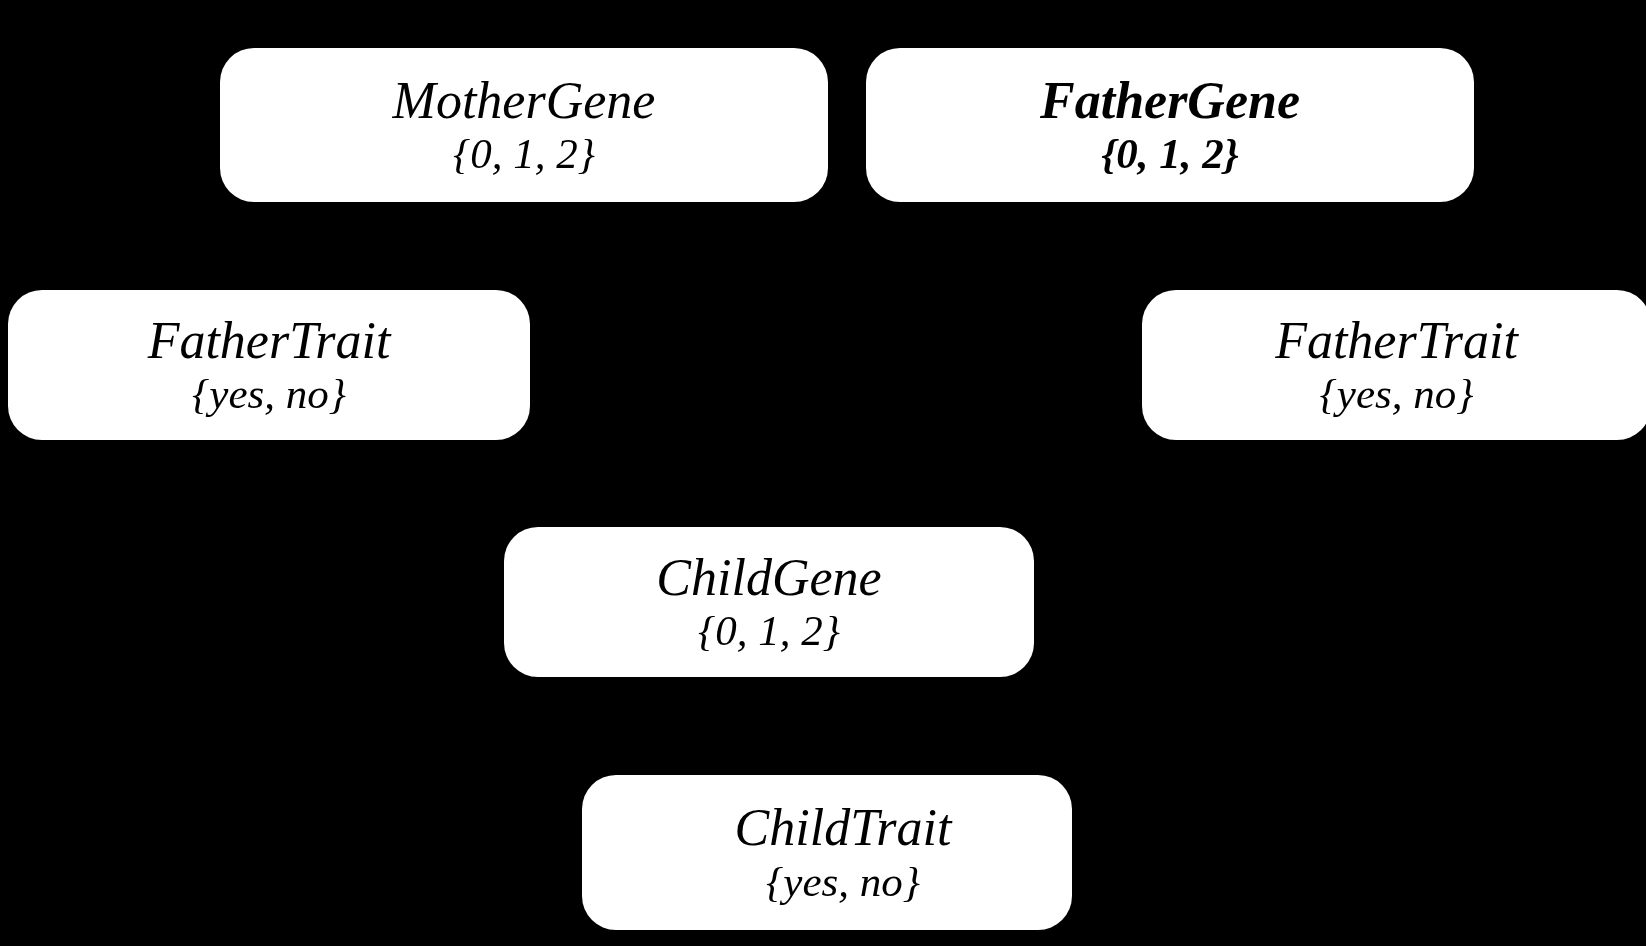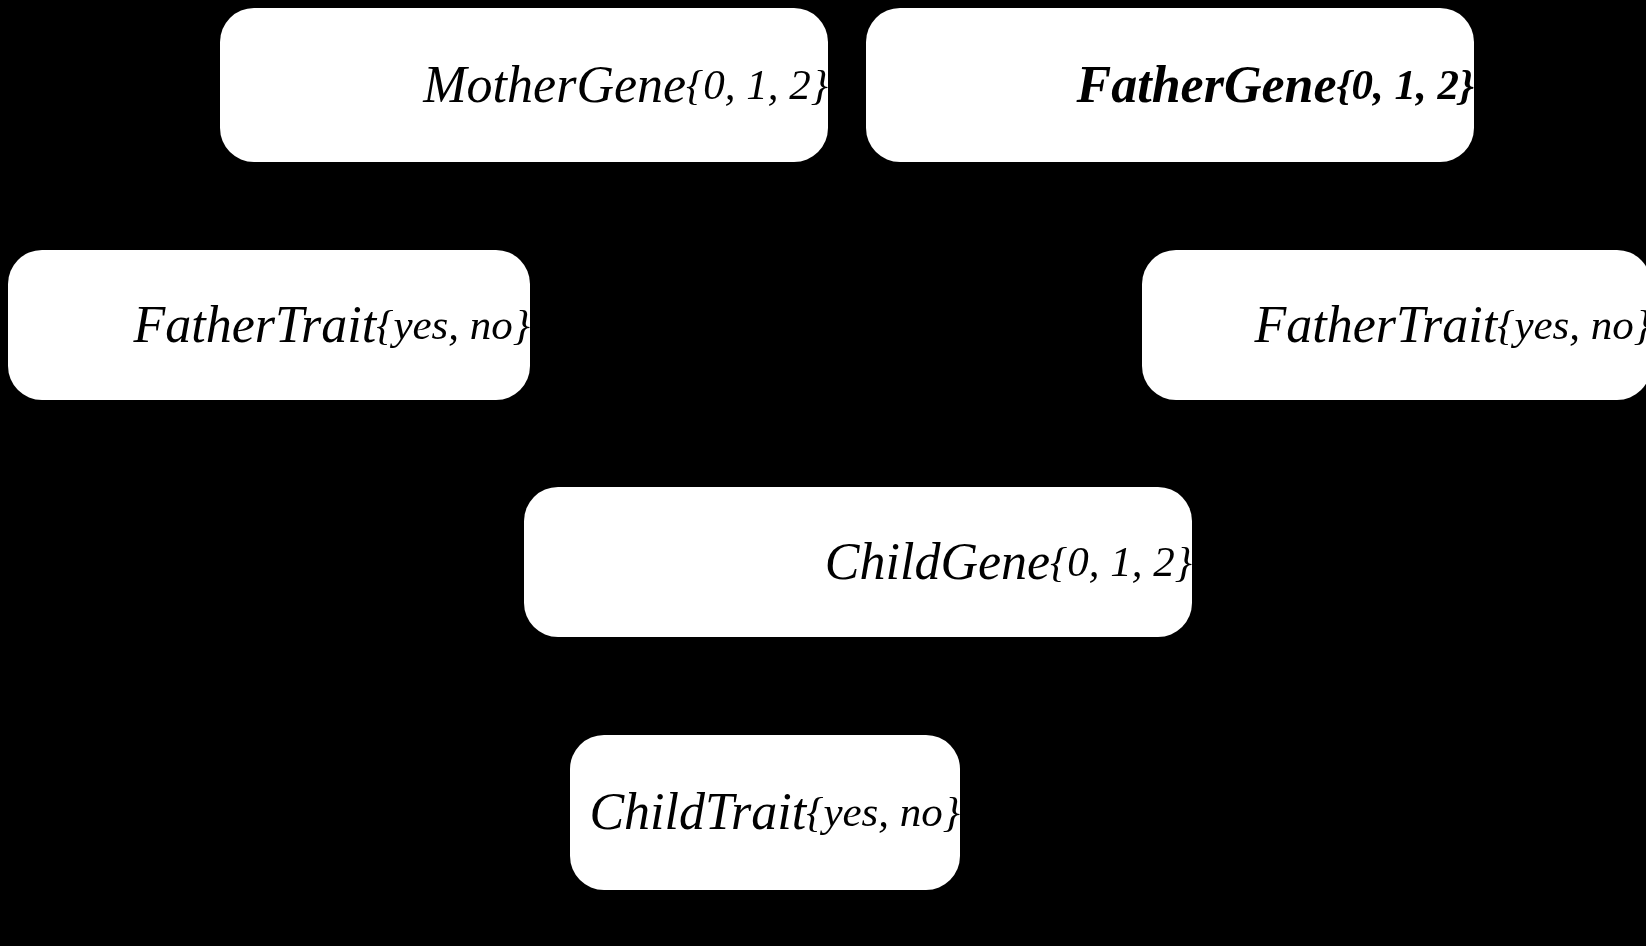--- a/index.html
+++ b/index.html
@@ -17,48 +17,50 @@
     position: relative;
     width: 1646px;
     height: 946px;
     background: #000000;
   }
   .node {
     position: absolute;
     background: #ffffff;
     border-radius: 34px;
     display: flex;
+    flex-direction: column;
     align-items: center;
-    justify-content: flex-end;
+    justify-content: center;
     color: #000000;
     font-style: italic;
     font-family: "Liberation Serif", "DejaVu Serif", serif;
     line-height: 1.12;
     box-sizing: border-box;
     text-align: center;
     overflow: hidden;
+    margin-top: 40px;
   }
   .node .title {
     font-size: 52px;
     font-style: italic;
     white-space: nowrap;
   }
   .node .domain {
     font-size: 43px;
     font-style: italic;
     white-space: nowrap;
   }
 
   
   #node-mother-gene  { left: 220px;  top: 8px;   width: 608px; height: 154px; }
   #node-father-gene  { left: 866px;  top: 8px;   width: 608px; height: 154px; font-weight: bold; }
   #node-mother-trait { left: 8px;    top: 250px; width: 522px; height: 150px; }
   #node-father-trait { left: 1142px; top: 250px; width: 509px; height: 150px; }
-  #node-child-gene   { left: 524px;  top: 487px; width: 668px; height: 150px; }
-  #node-child-trait  { left: 570px;  top: 735px; width: 390px; height: 155px; padding-left: 32px; }
+  #node-child-gene   { left: 504px;  top: 487px; width: 530px; height: 150px; }
+  #node-child-trait  { left: 582px;  top: 735px; width: 490px; height: 155px; padding-left: 32px; }
 </style>
 </head>
 <body>
 
 <div id="canvas">
 
   <div class="node" id="node-mother-gene">
     <div class="title">MotherGene</div>
     <div class="domain">{0, 1, 2}</div>
   </div>

